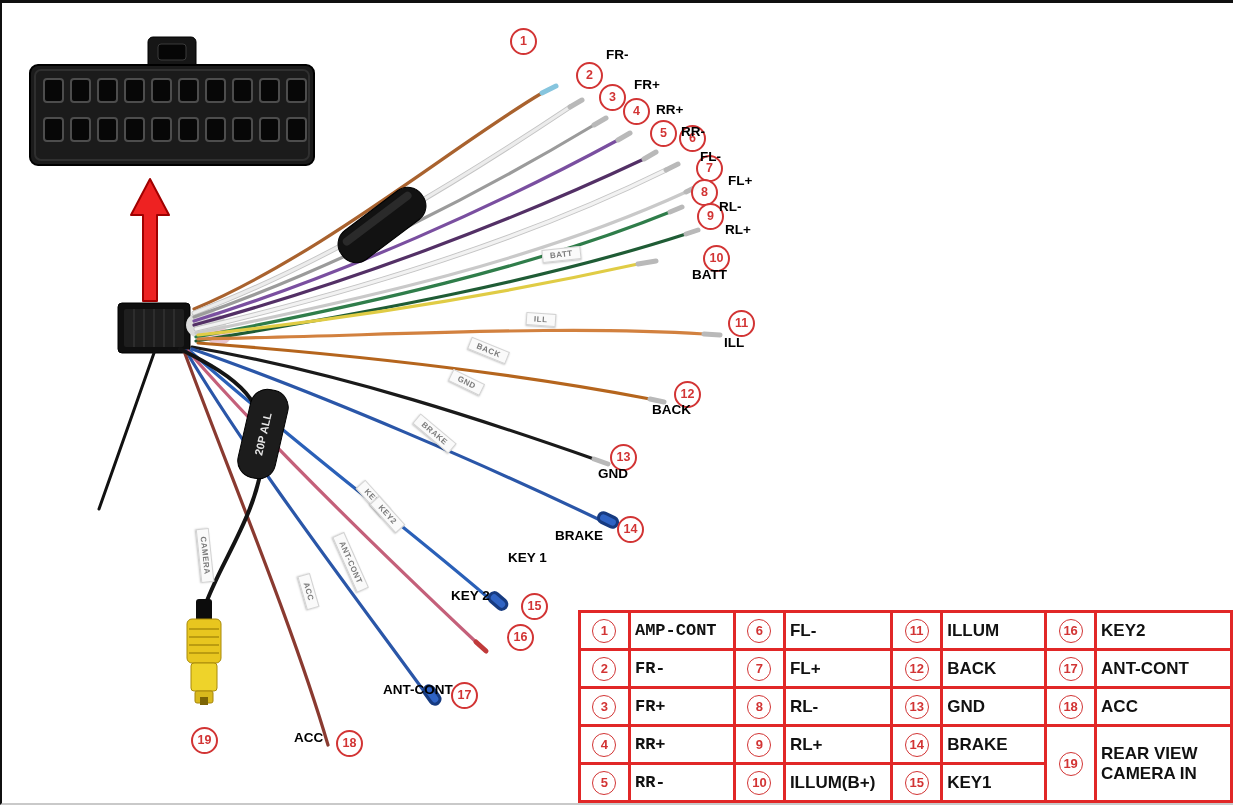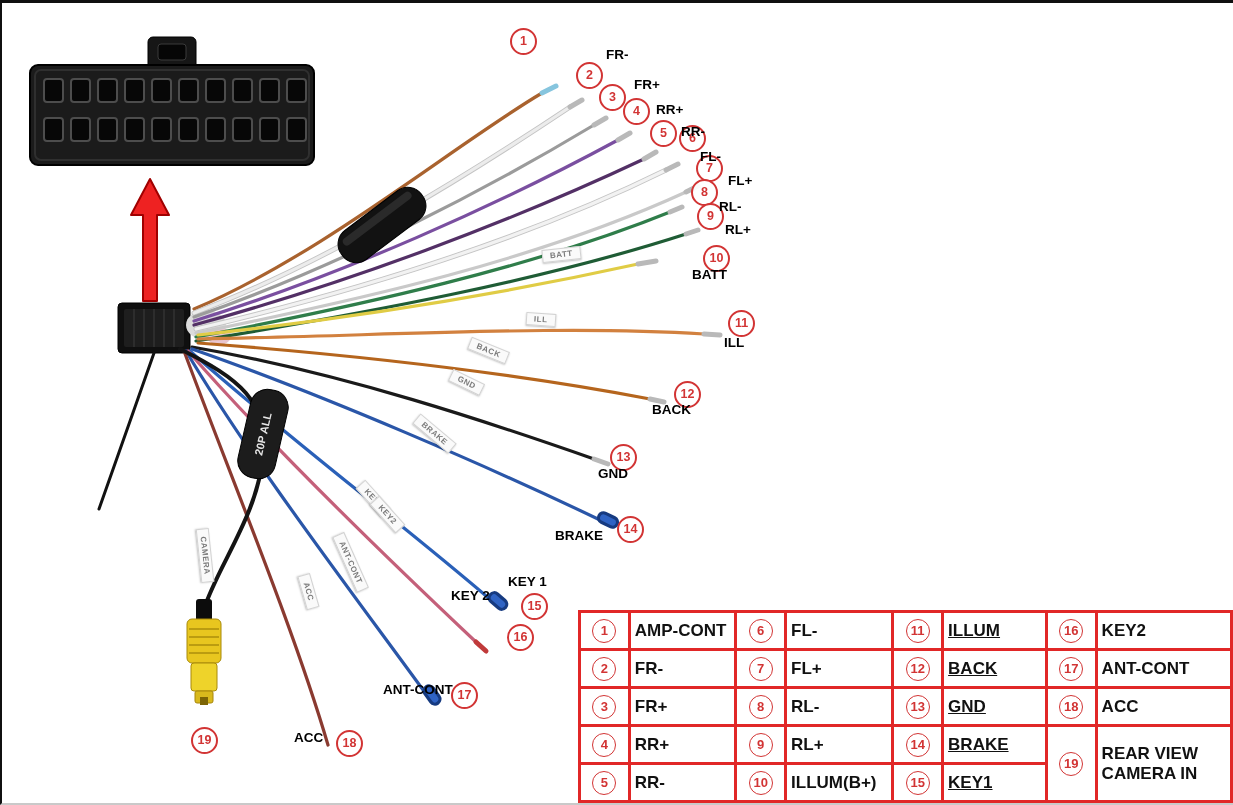--- a/index.html
+++ b/index.html
@@ -25,21 +25,21 @@
     box-shadow:0 1px 2px rgba(0,0,0,.25);
   }
   
   table.pt{
     position:absolute;left:576px;top:607px;border-collapse:collapse;background:#fff;
     color:#111;font-weight:700;font-size:17px;table-layout:fixed;
   }
   table.pt td{border:3px solid #e12727;height:33px;padding:1px 4px;}
   td.n{width:44px;text-align:center;}
   td.l{padding-left:8px;white-space:pre-line;line-height:1.15;}
-  td.l1{width:112px;} td.l2{width:100px;} td.l3{width:104px;text-decoration:underline;} td.l4{width:142px;}
+  td.l1{width:112px;font-family:Liberation Mono, monospace;} td.l2{width:100px;} td.l3{width:104px;} td.l4{width:142px;}
   .tc{
     display:inline-flex;width:22px;height:22px;border:1.7px solid #d23434;border-radius:50%;
     align-items:center;justify-content:center;color:#d23434;font-size:13px;font-weight:700;line-height:1;
     vertical-align:middle;
   }
 </style>
 </head>
 <body>
 
 <div class="stage">
@@ -214,21 +214,21 @@
   <span class="dl" style="left:679px;top:121px">RR-</span>
   <span class="dl" style="left:698px;top:146px">FL-</span>
   <span class="dl" style="left:726px;top:170px">FL+</span>
   <span class="dl" style="left:717px;top:196px">RL-</span>
   <span class="dl" style="left:723px;top:219px">RL+</span>
   <span class="dl" style="left:690px;top:264px">BATT</span>
   <span class="dl" style="left:722px;top:332px">ILL</span>
   <span class="dl" style="left:650px;top:399px">BACK</span>
   <span class="dl" style="left:596px;top:463px">GND</span>
   <span class="dl" style="left:553px;top:525px">BRAKE</span>
-  <span class="dl" style="left:506px;top:571px">KEY 1</span>
+  <span class="dl" style="left:506px;top:547px">KEY 1</span>
   <span class="dl" style="left:449px;top:585px">KEY 2</span>
   <span class="dl" style="left:381px;top:679px">ANT-CONT</span>
   <span class="dl" style="left:292px;top:727px">ACC</span>
 
   <span class="tag" style="left:540px;top:245px;transform:rotate(-6deg)">BATT</span>
   <span class="tag" style="left:524px;top:310px;transform:rotate(4deg)">ILL</span>
   <span class="tag" style="left:466px;top:341px;transform:rotate(22deg)">BACK</span>
   <span class="tag" style="left:447px;top:373px;transform:rotate(26deg)">GND</span>
   <span class="tag" style="left:409px;top:424px;transform:rotate(40deg)">BRAKE</span>
   <span class="tag" style="left:352px;top:489px;transform:rotate(48deg)">KEY1</span>

